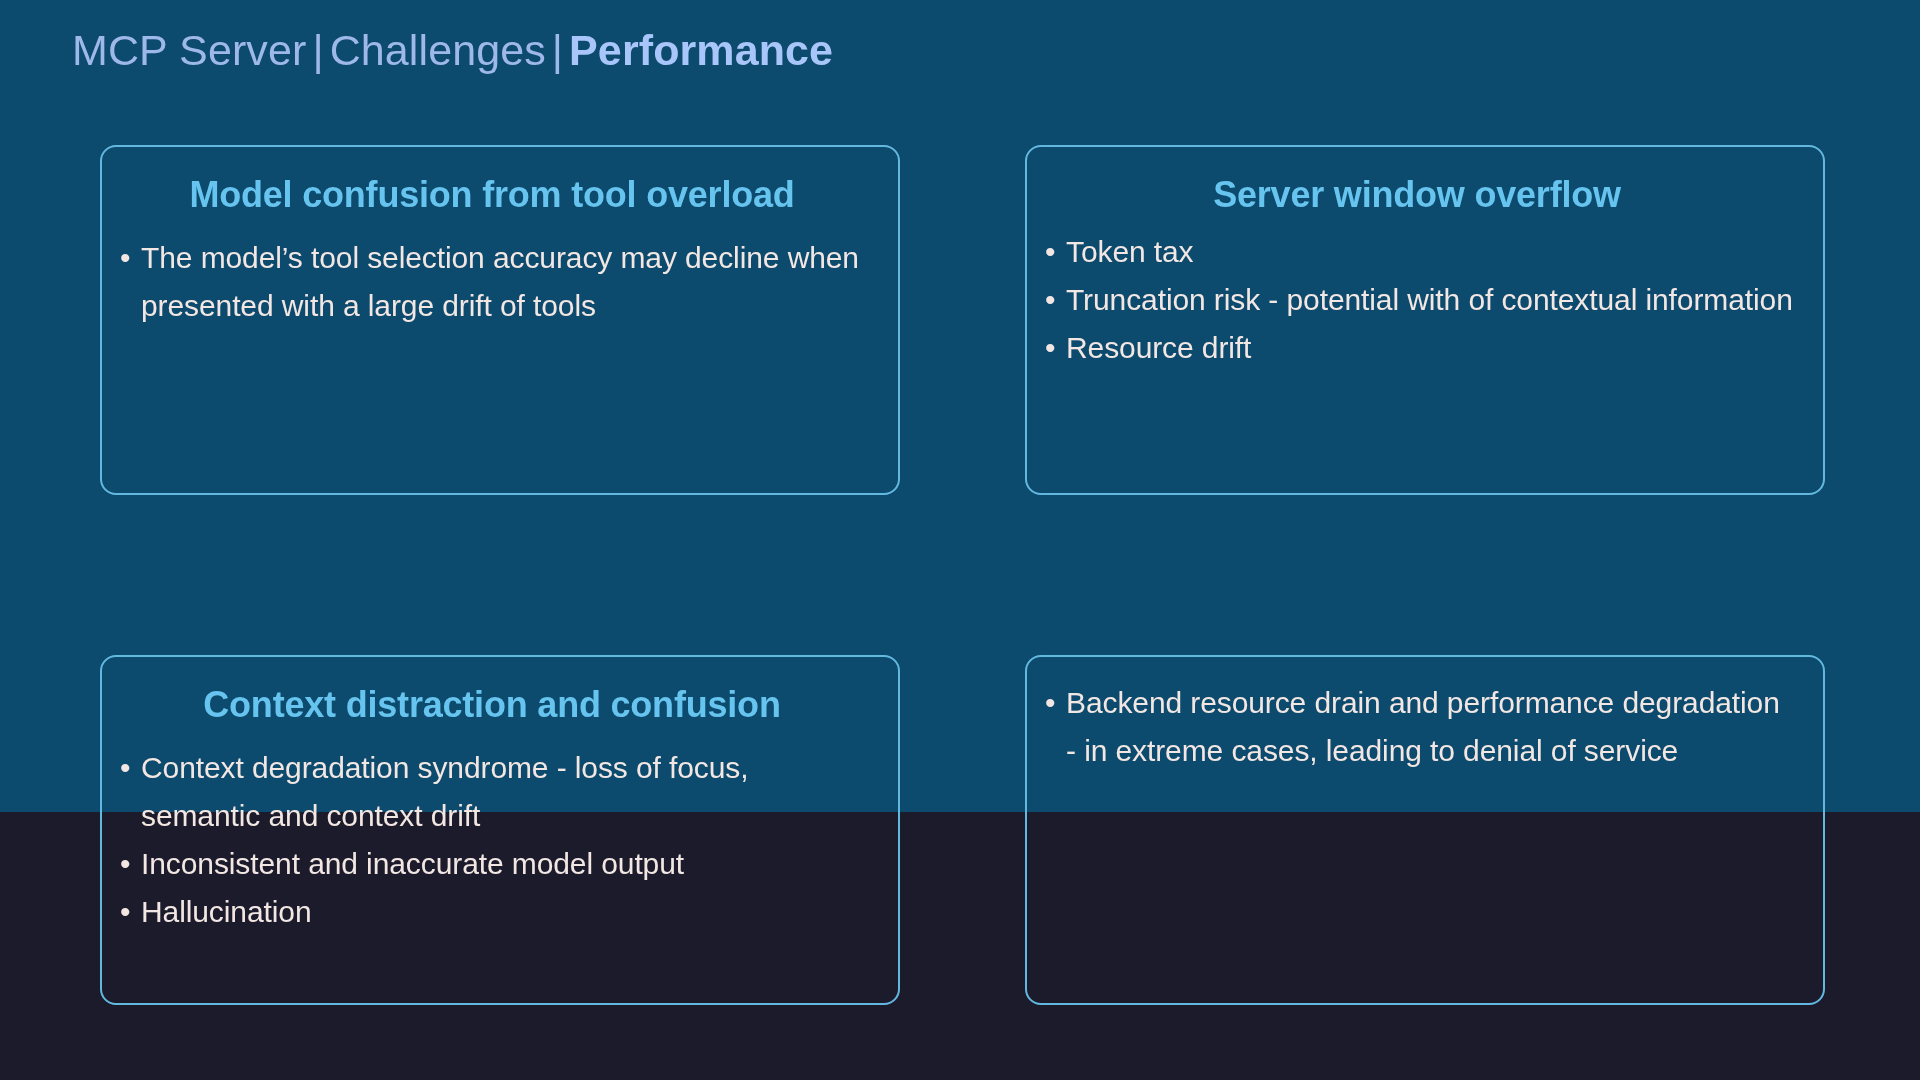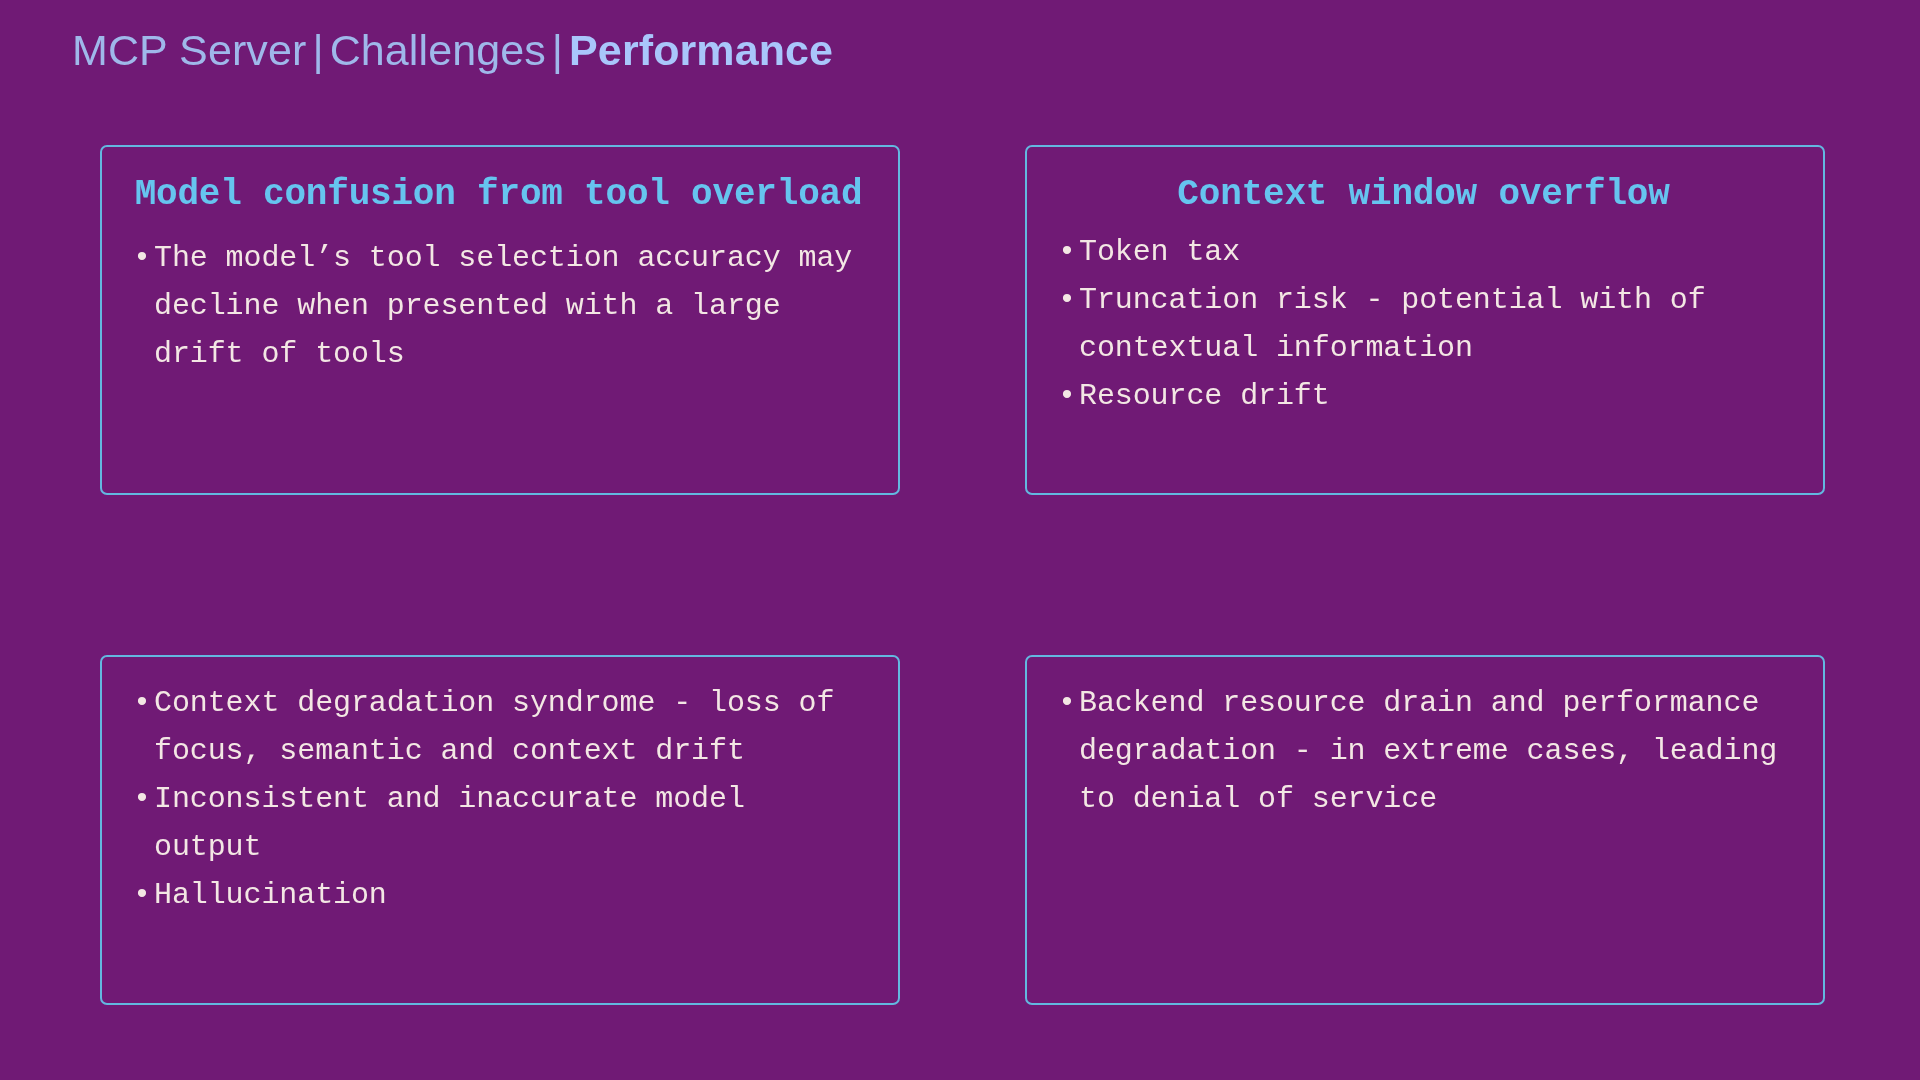--- a/index.html
+++ b/index.html
@@ -10,23 +10,23 @@
     width: 1920px;
     height: 1080px;
     background: #1b1b2b;
     font-family: "Liberation Sans", sans-serif;
     overflow: hidden;
   }
 
   .slide {
     position: relative;
     width: 1920px;
-    height: 1080px;
+    height: 812px;
     box-sizing: border-box;
-    background: #701a75;
+    background: #0c4a6e;
   }
 
   
   .header {
     position: absolute;
     left: 72px;
     top: 22px;
     font-size: 43px;
     line-height: 56px;
     color: #a9c2f0;
@@ -57,25 +57,24 @@
     display: grid;
     grid-template-columns: 800px 800px;
     grid-template-rows: 350px 350px;
     column-gap: 125px;
     row-gap: 160px;
   }
 
   .card {
     box-sizing: border-box;
     border: 2.5px solid #63b8e0;
-    border-radius: 7px;
+    border-radius: 16px;
     background: transparent;
-    padding: 22px 30px 18px 27px;
+    padding: 22px 30px 18px 14px;
     overflow: hidden;
-    font-family: Liberation Mono, monospace;
   }
 
   .card-title {
     color: #66c4ef;
     font-weight: 700;
     font-size: 36px;
     line-height: 51px;
     text-align: center;
     margin: 0 0 14px 0;
     letter-spacing: -0.2px;
@@ -121,29 +120,30 @@
   <div class="grid">
 
     <div class="card">
       <div class="card-title">Model confusion from tool overload</div>
       <ul class="bullets">
         <li><span class="dot">•</span><span>The model’s tool selection accuracy may decline when presented with a large drift of tools</span></li>
       </ul>
     </div>
 
     <div class="card single-line">
-      <div class="card-title">Context window overflow</div>
+      <div class="card-title">Server window overflow</div>
       <ul class="bullets">
         <li><span class="dot">•</span><span>Token tax</span></li>
         <li><span class="dot">•</span><span>Truncation risk - potential with of contextual information</span></li>
         <li><span class="dot">•</span><span>Resource drift</span></li>
       </ul>
     </div>
 
     <div class="card">
+      <div class="card-title">Context distraction and confusion</div>
       <ul class="bullets">
         <li><span class="dot">•</span><span>Context degradation syndrome - loss of focus, semantic and context drift</span></li>
         <li><span class="dot">•</span><span>Inconsistent and inaccurate model output</span></li>
         <li><span class="dot">•</span><span>Hallucination</span></li>
       </ul>
     </div>
 
     <div class="card single-line">
       <ul class="bullets">
         <li><span class="dot">•</span><span>Backend resource drain and performance degradation - in extreme cases, leading to denial of service</span></li>

